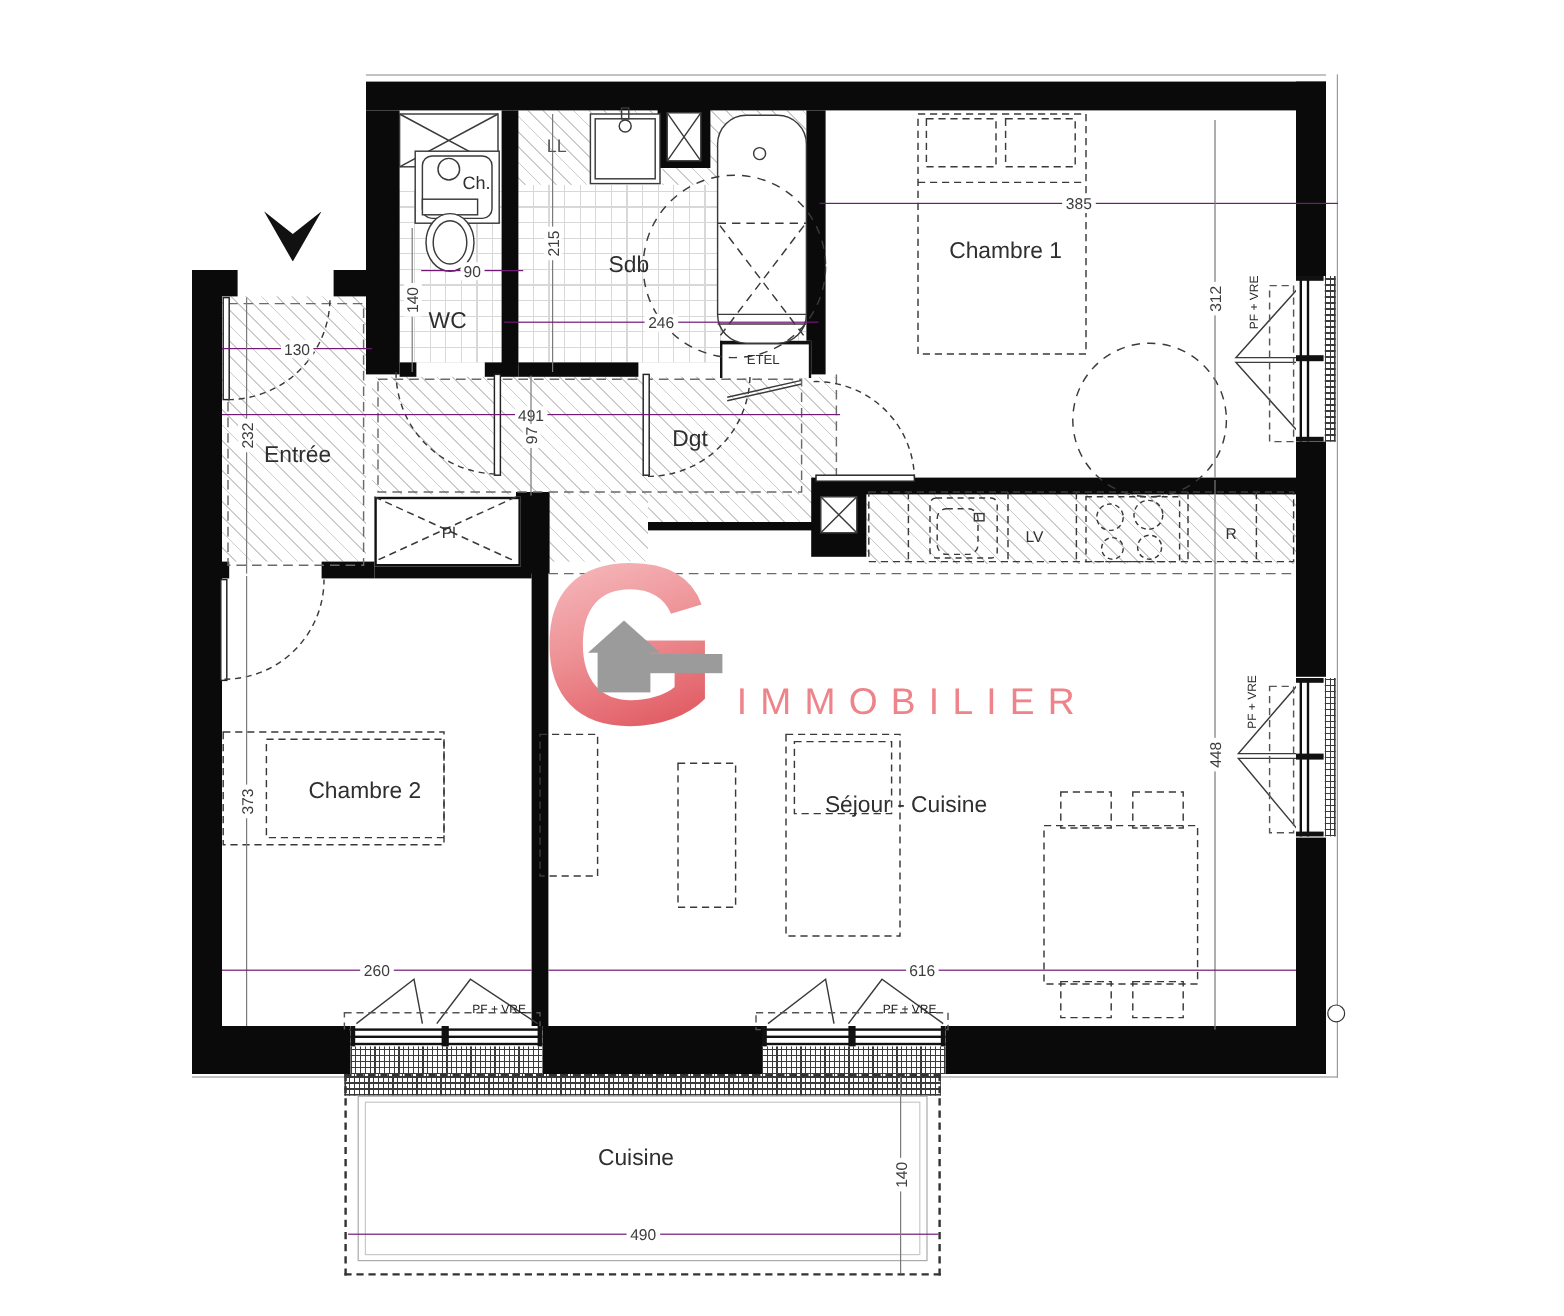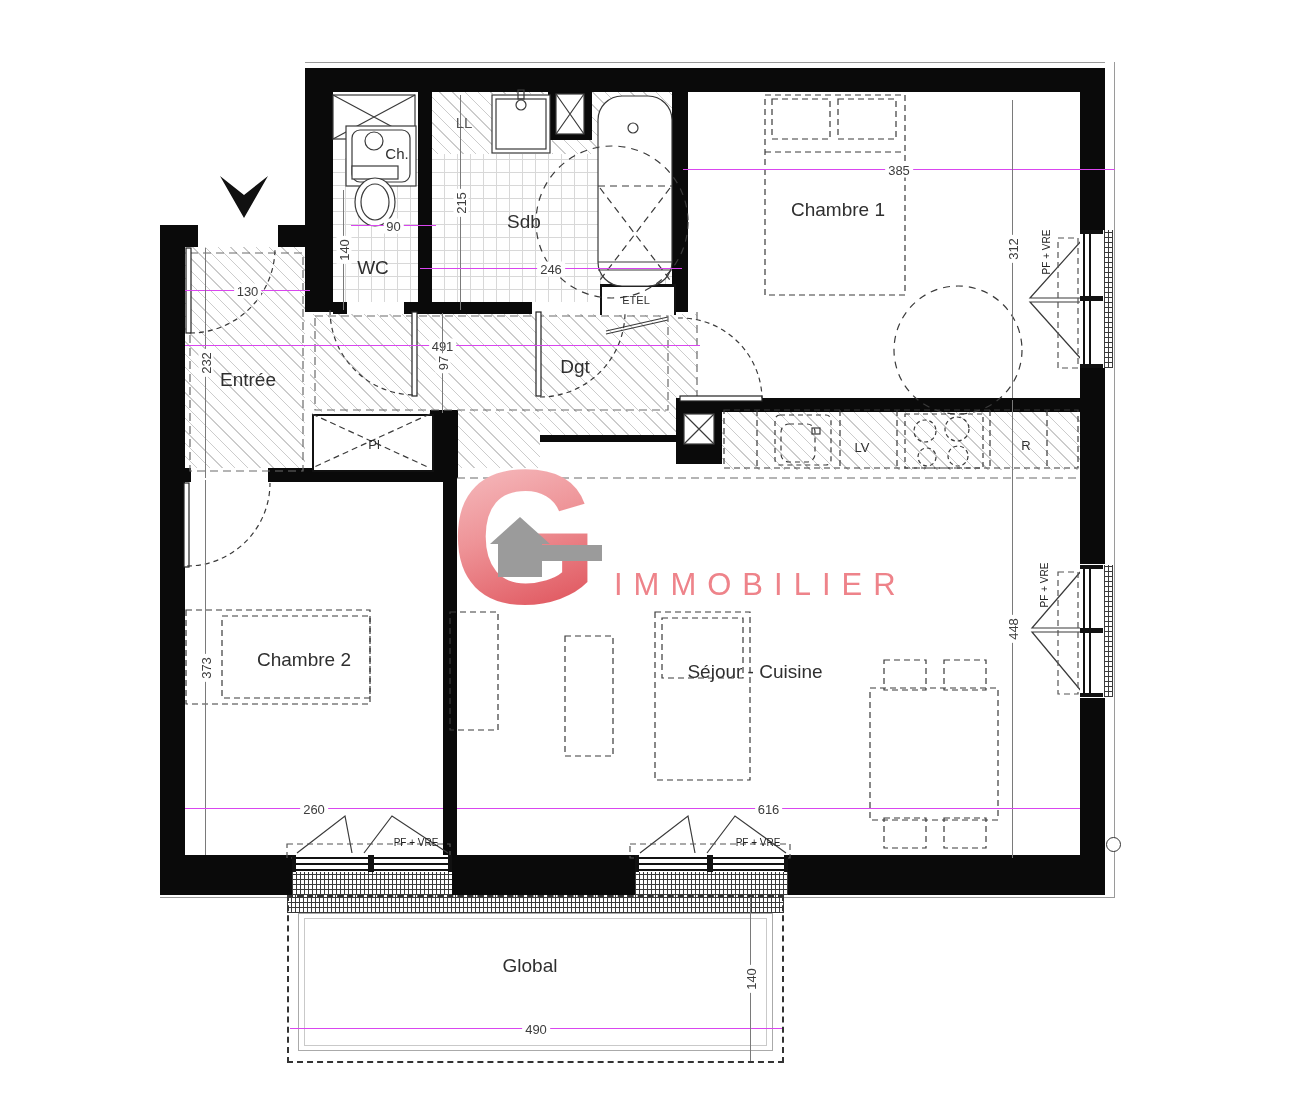--- a/index.html
+++ b/index.html
@@ -8,21 +8,21 @@
   .abs{position:absolute}
   .wall{position:absolute;background:#0a0a0a}
   .thin{position:absolute;background:#9a9a9a}
   .hatch{position:absolute;background-image:repeating-linear-gradient(45deg,rgba(0,0,0,0) 0 8px,#ccc 8px 9px)}
   .tile{position:absolute;background-image:
         repeating-linear-gradient(0deg,transparent 0 12px,#d8d8d8 12px 13px),
         repeating-linear-gradient(90deg,transparent 0 12px,#d8d8d8 12px 13px)}
   .grate{position:absolute;background-color:#fff;background-image:
         repeating-linear-gradient(90deg,#3a3a3a 0 1px,transparent 1px 4px),
         repeating-linear-gradient(0deg,#3a3a3a 0 1px,transparent 1px 5px)}
-  .dimh{position:absolute;height:1px;background:#d946ef}
+  .dimh{position:absolute;height:1px;background:#701a75}
   .dimv{position:absolute;width:1px;background:#7a7a7a}
   .dlab{position:absolute;left:50%;top:50%;transform:translate(-50%,-50%);
         background:#fff;padding:0 3px;font-size:13px;color:#3d3d3d;white-space:nowrap}
   .dlabv{position:absolute;left:50%;top:50%;transform:translate(-50%,-50%) rotate(-90deg);
         background:#fff;padding:0 3px;font-size:13px;color:#3d3d3d;white-space:nowrap}
   .rlab{position:absolute;transform:translate(-50%,-50%);font-size:19px;color:#2f2f2f;white-space:nowrap}
   .slab{position:absolute;transform:translate(-50%,-50%);font-size:13px;color:#2f2f2f;white-space:nowrap}
   .wlab{position:absolute;transform:translate(-50%,-50%);font-size:10px;color:#222;white-space:nowrap}
   .wlabv{position:absolute;transform:translate(-50%,-50%) rotate(-90deg);font-size:10px;color:#222;white-space:nowrap}
   .winline{position:absolute;background:#111}
@@ -285,21 +285,21 @@
     <span class="dlabv">140</span>
     </div>
 
   <div class="rlab" style="left:248px;top:380px">Entrée</div>
   <div class="rlab" style="left:373px;top:268px">WC</div>
   <div class="rlab" style="left:524px;top:222px">Sdb</div>
   <div class="rlab" style="left:575px;top:367px">Dgt</div>
   <div class="rlab" style="left:838px;top:210px">Chambre 1</div>
   <div class="rlab" style="left:304px;top:660px">Chambre 2</div>
   <div class="rlab" style="left:755px;top:672px">Séjour - Cuisine</div>
-  <div class="rlab" style="left:530px;top:966px">Global</div>
+  <div class="rlab" style="left:530px;top:966px">Cuisine</div>
 
   <div class="slab" style="left:397px;top:153px;font-size:15px">Ch.</div>
   <div class="slab" style="left:464px;top:122px;font-size:15px;color:#555">LL</div>
   <div class="slab" style="left:636px;top:300px;font-size:11px">ETEL</div>
   <div class="slab" style="left:862px;top:447px">LV</div>
   <div class="slab" style="left:1026px;top:445px">R</div>
   <div class="slab" style="left:374px;top:444px">Pl</div>
 
   <div class="wlab" style="left:416px;top:842px">PF + VRE</div>
   <div class="wlab" style="left:758px;top:842px">PF + VRE</div>

